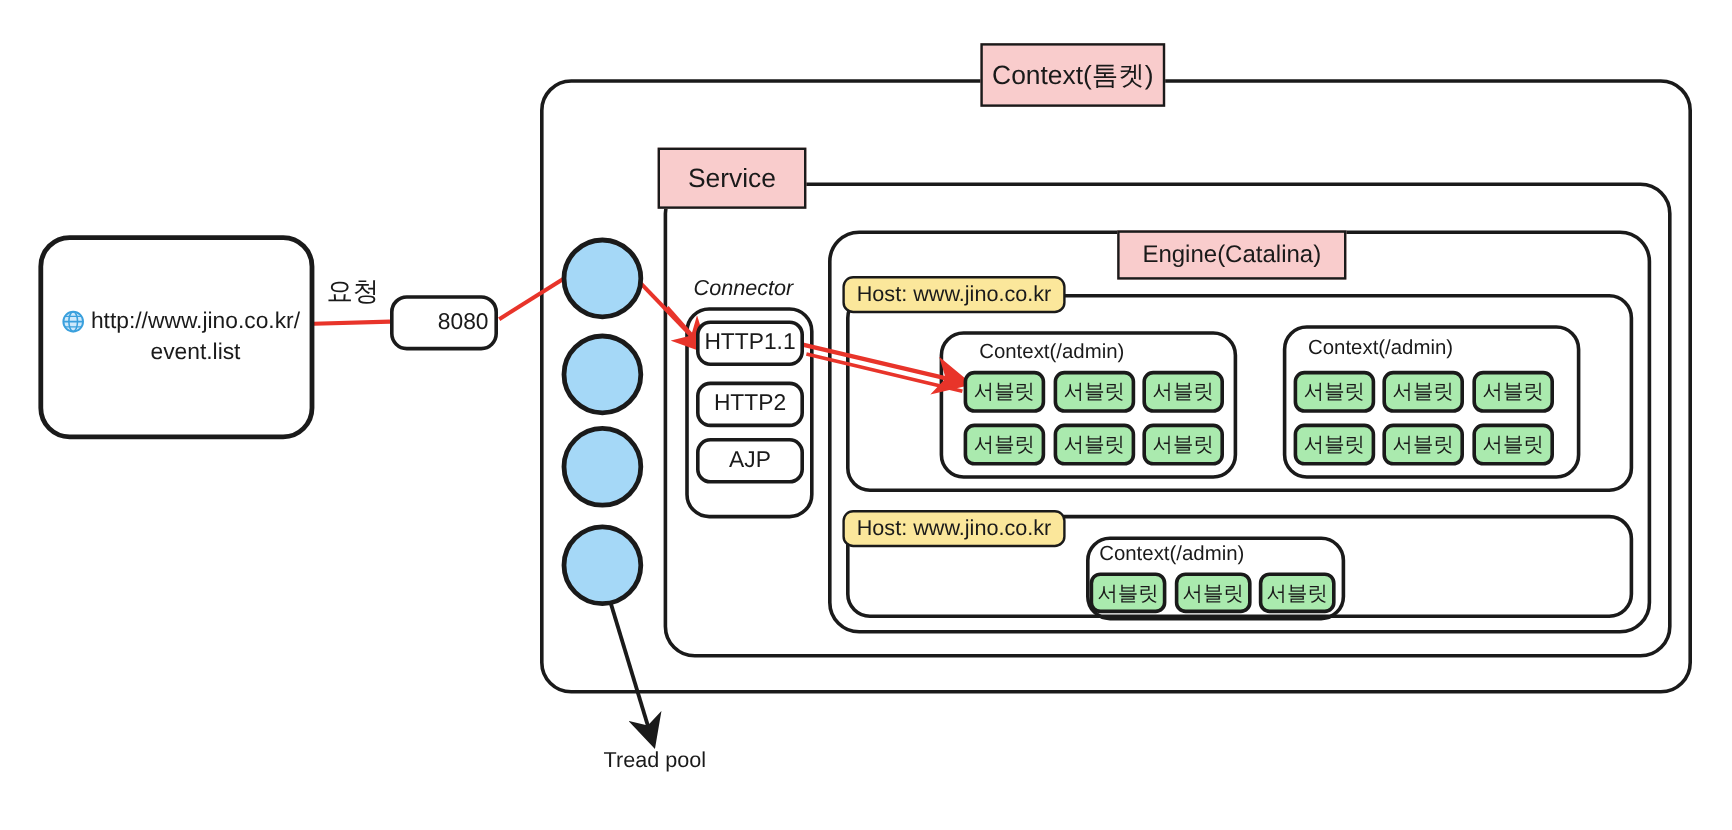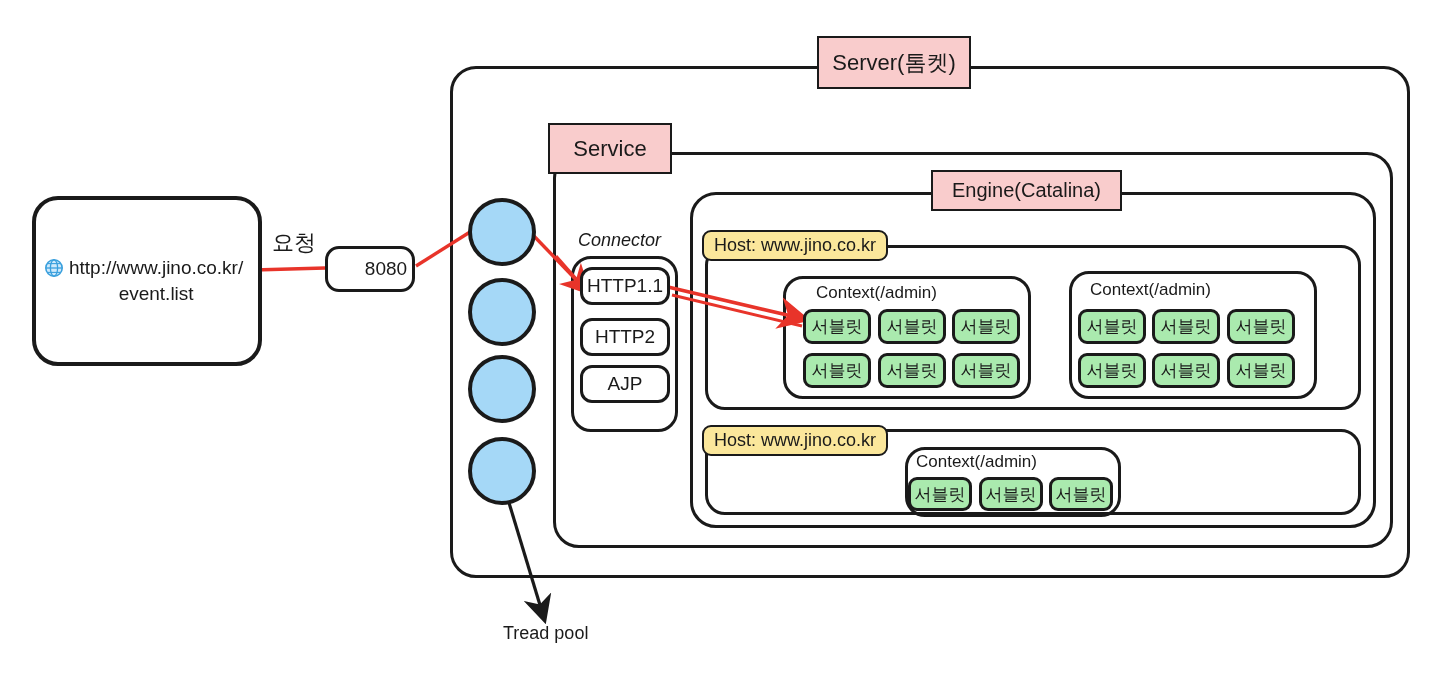--- a/index.html
+++ b/index.html
@@ -44,21 +44,21 @@
   .wbox{
     position:absolute;box-sizing:border-box;border:3px solid #1a1a1a;
     background:#fff;display:flex;align-items:center;justify-content:center;
     font-size:19px;z-index:9;border-radius:12px;
   }
 
   
   #urlbox{
     position:absolute;left:32px;top:196px;width:222px;height:162px;
     border:4px solid #1a1a1a;border-radius:26px;background:#fff;
-    display:flex;align-items:center;justify-content:flex-start;z-index:5;
+    display:flex;align-items:center;justify-content:flex-end;z-index:5;
   }
   #urlinner{display:flex;align-items:flex-start;gap:5px;padding:0 8px;}
   #urltext{font-size:19px;line-height:1.35;text-align:center;}
   .globe{flex:0 0 auto;margin-top:3px;}
 </style>
 </head>
 <body>
 
 <div id="stage">
 
@@ -75,39 +75,39 @@
       </span>
       <span id="urltext">http://www.jino.co.kr/<br>event.list</span>
     </div>
   </div>
 
   <div class="plain-label" style="left:272px;top:228px;font-size:22px;">요청</div>
 
   <div class="wbox" style="left:325px;top:246px;width:90px;height:46px;border-radius:14px;padding-left:32px;">8080</div>
 
   <div class="rbox r-lg" style="left:450px;top:66px;width:960px;height:512px;"></div>
-  <div class="tag tag-pink" style="left:817px;top:36px;width:154px;height:53px;font-size:22px;">Server(톰켓)</div>
+  <div class="tag tag-pink" style="left:817px;top:36px;width:154px;height:53px;font-size:22px;">Context(톰켓)</div>
 
   <div class="thread" style="left:468px;top:198px;width:68px;height:68px;"></div>
   <div class="thread" style="left:468px;top:278px;width:68px;height:68px;"></div>
   <div class="thread" style="left:468px;top:355px;width:68px;height:68px;"></div>
   <div class="thread" style="left:468px;top:437px;width:68px;height:68px;"></div>
   <div class="plain-label" style="left:503px;top:623px;font-size:18px;">Tread pool</div>
 
   <div class="rbox r-lg" style="left:553px;top:152px;width:840px;height:396px;"></div>
   <div class="tag tag-pink" style="left:548px;top:123px;width:124px;height:51px;font-size:22px;">Service</div>
 
   <div class="plain-label" style="left:578px;top:230px;font-size:18px;font-style:italic;">Connector</div>
   <div class="rbox r-md" style="left:571px;top:256px;width:107px;height:176px;"></div>
   <div class="wbox" style="left:580px;top:267px;width:90px;height:38px;text-align:right;">HTTP1.1</div>
   <div class="wbox" style="left:580px;top:318px;width:90px;height:38px;">HTTP2</div>
   <div class="wbox" style="left:580px;top:365px;width:90px;height:38px;">AJP</div>
 
   <div class="rbox r-lg" style="left:690px;top:192px;width:686px;height:336px;"></div>
-  <div class="tag tag-pink" style="left:931px;top:170px;width:191px;height:41px;font-size:20px;">Engine(Catalina)</div>
+  <div class="tag tag-pink" style="left:931px;top:192px;width:191px;height:41px;font-size:20px;">Engine(Catalina)</div>
 
   <div class="rbox r-md" style="left:705px;top:245px;width:656px;height:165px;"></div>
   <div class="tag tag-yellow" style="left:702px;top:230px;width:186px;height:31px;font-size:18px;">Host: www.jino.co.kr</div>
 
   <div class="rbox r-md" style="left:783px;top:276px;width:248px;height:123px;"></div>
   <div class="ctx-label" style="left:816px;top:283px;">Context(/admin)</div>
   <div class="servlet" style="left:803px;top:309px;width:68px;height:35px;">서블릿</div>
   <div class="servlet" style="left:878px;top:309px;width:68px;height:35px;">서블릿</div>
   <div class="servlet" style="left:952px;top:309px;width:68px;height:35px;">서블릿</div>
   <div class="servlet" style="left:803px;top:353px;width:68px;height:35px;">서블릿</div>

